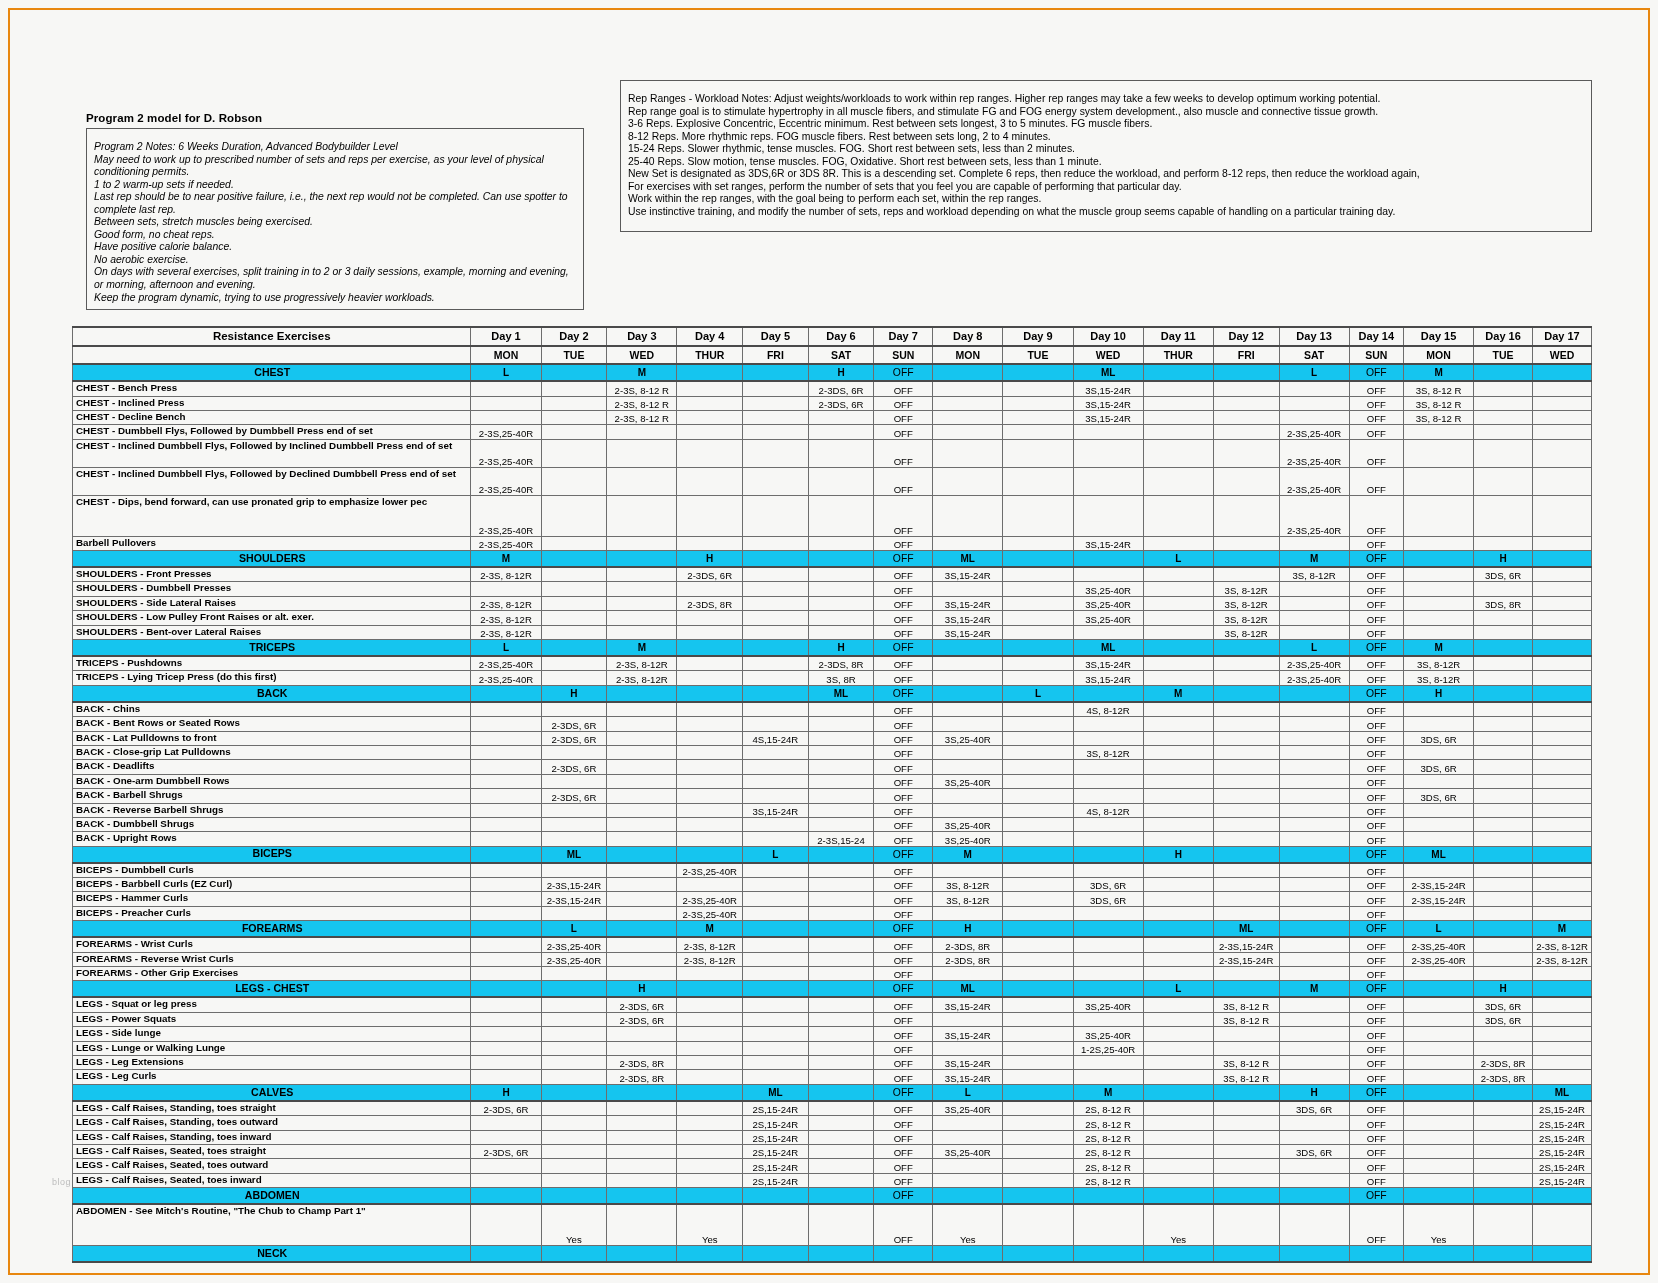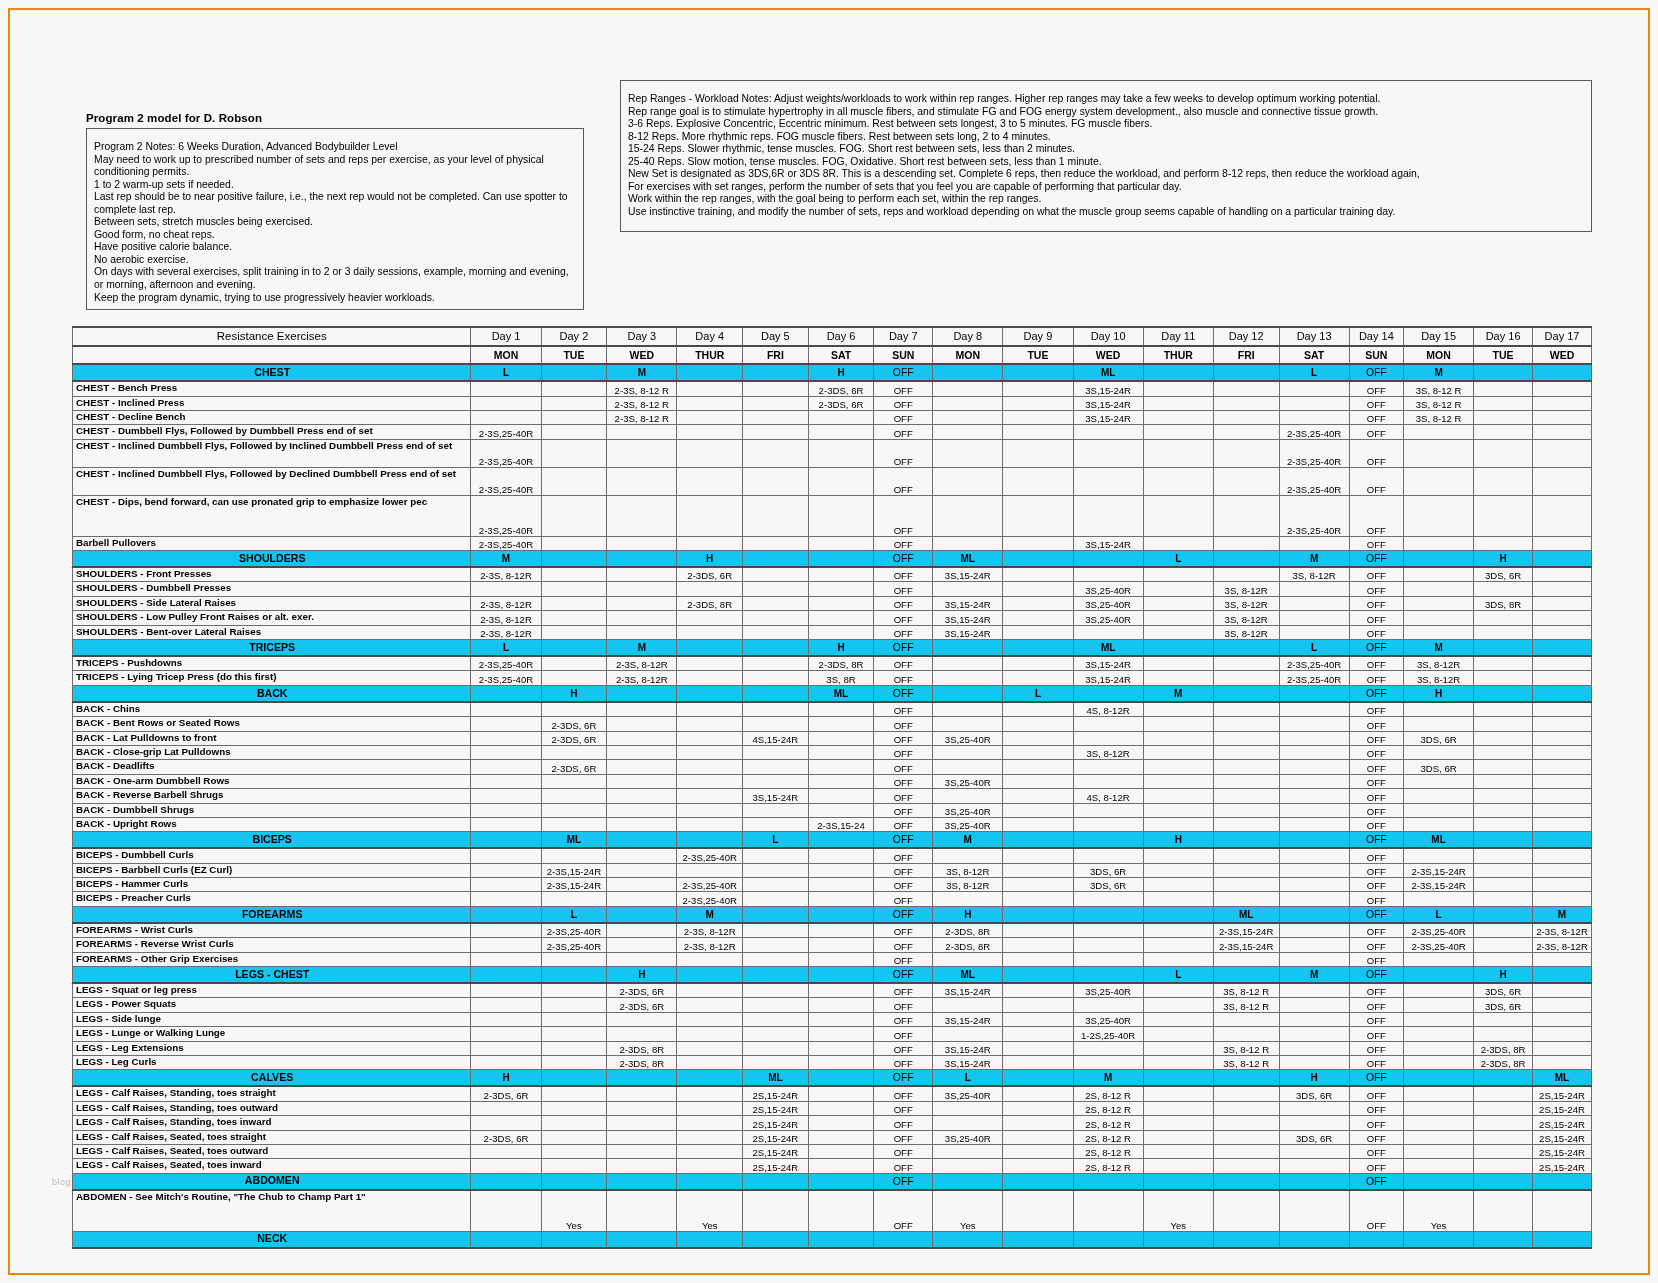--- a/index.html
+++ b/index.html
@@ -33,21 +33,21 @@
     font-size:11.5px;font-weight:bold;margin:0 0 4px 14px;letter-spacing:.1px;
   }
   .note-box{
     border:1px solid #5a5a5a;
     background:#f7f7f5;
     padding:12px 6px 5px 7px;
     font-size:10.4px;
     line-height:12.55px;
     box-sizing:border-box;
   }
-  .note-box.left{margin-left:14px;width:498px;min-height:166px;}
+  .note-box.left{margin-left:14px;width:498px;min-height:166px;font-style:italic;}
   .note-box.right{width:100%;min-height:152px;}
   .note-box p{margin:0;white-space:normal;}
   .note-box.right p{white-space:nowrap;overflow:hidden;}
 
   
   table.grid{
     border-collapse:collapse;
     table-layout:fixed;
     width:1520px;
     margin-top:16px;
@@ -73,21 +73,21 @@
     padding-left:3px;
     white-space:normal;
     line-height:11.5px;
     vertical-align:top;
   }
   td.val{font-size:9.1px;text-align:left;padding-left:2px;vertical-align:bottom;}
   td.off{font-size:10.4px;text-align:center;vertical-align:bottom;}
 
   
   tr.hdr1 td{
-    font-weight:normal;font-size:11px;height:17px;vertical-align:middle;
+    font-weight:bold;font-size:11px;height:17px;vertical-align:middle;
     border-bottom:2px solid #4a4a4a;border-top:2px solid #4a4a4a;
   }
   tr.hdr1 td.title{font-size:11.5px;}
   tr.hdr2 td{
     font-weight:bold;font-size:10.5px;height:16px;vertical-align:middle;
     border-bottom:2px solid #4a4a4a;
   }
 
   
   tr.sect td{
@@ -709,20 +709,40 @@
             <td class="val"></td>
             <td class="val"></td>
             <td class="val"></td>
             <td class="val"></td>
             <td class="off">OFF</td>
             <td class="val"></td>
             <td class="val"></td>
             <td class="val"></td>
           </tr>
           <tr>
+            <td class="ex">BACK - Barbell Shrugs</td>
+            <td class="val"></td>
+            <td class="val">2-3DS, 6R</td>
+            <td class="val"></td>
+            <td class="val"></td>
+            <td class="val"></td>
+            <td class="val"></td>
+            <td class="off">OFF</td>
+            <td class="val"></td>
+            <td class="val"></td>
+            <td class="val"></td>
+            <td class="val"></td>
+            <td class="val"></td>
+            <td class="val"></td>
+            <td class="off">OFF</td>
+            <td class="val">3DS, 6R</td>
+            <td class="val"></td>
+            <td class="val"></td>
+          </tr>
+          <tr>
             <td class="ex">BACK - Reverse Barbell Shrugs</td>
             <td class="val"></td>
             <td class="val"></td>
             <td class="val"></td>
             <td class="val"></td>
             <td class="val">3S,15-24R</td>
             <td class="val"></td>
             <td class="off">OFF</td>
             <td class="val"></td>
             <td class="val"></td>

